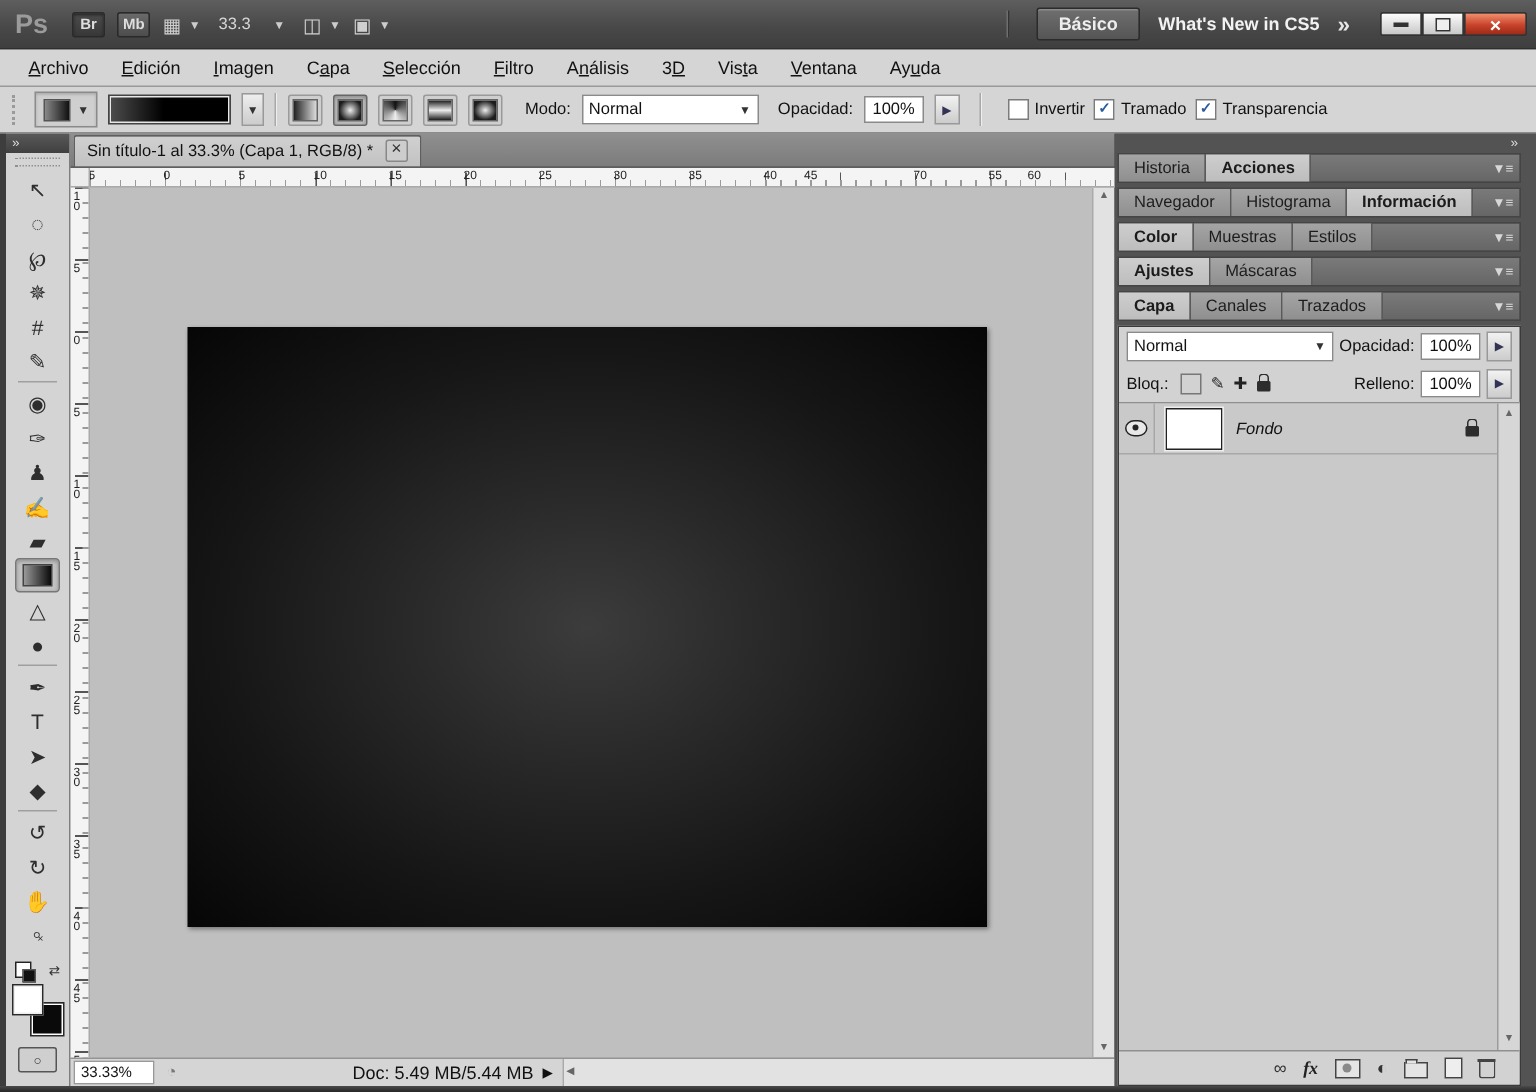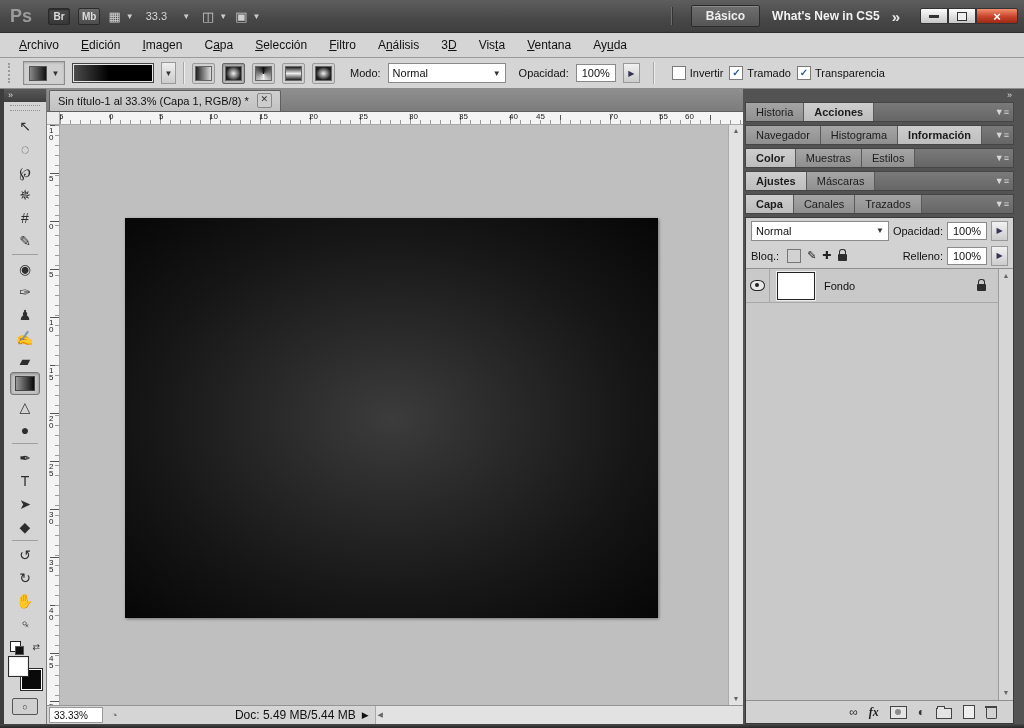--- a/index.html
+++ b/index.html
@@ -170,21 +170,21 @@
   .layer-row{height:33px;display:flex;align-items:center;border-bottom:1px solid #a8a8a8;background:#c9c9c9}
   .layer-row.selected{background:var(--sel-blue)}
   .eye-cell{width:23px;height:100%;border-right:1px solid #a8a8a8;display:flex;align-items:center;justify-content:center}
   .eye-icon{width:13px;height:9px;border:1px solid #222;border-radius:50% / 60%;position:relative;background:#e8e8e8}
   .eye-icon::after{content:"";position:absolute;left:3.5px;top:1.5px;width:4px;height:4px;background:#222;border-radius:50%}
   .thumb{width:38px;height:28px;border:1px solid #222;outline:1px solid #eee;margin:0 9px 0 7px;box-sizing:border-box}
   .thumb.gradient{background:radial-gradient(circle,#484848 0%,#111 70%,#000 100%)}
   .thumb.white{background:#fff}
   .layer-name{font-size:11px;color:#111}
   .layer-row.selected .layer-name{color:#fff;font-weight:bold}
-  .layer-name.italic{}
+  .layer-name.italic{font-style:italic}
   .layer-lock{margin-left:auto;margin-right:12px}
   .lscroll{width:15px;background:#d6d6d6;border-left:1px solid #9c9c9c;display:flex;flex-direction:column;
     align-items:center;justify-content:space-between;padding:2px 0;box-sizing:border-box}
   .layers-footer{height:22px;border-top:1px solid #8f8f8f;background:#d2d2d2;display:flex;align-items:center;
     justify-content:flex-end;gap:11px;padding-right:16px}
   .f-ico{color:#333;font-size:12px;line-height:1;display:flex;align-items:center}
   .fx-text{font-family:"Liberation Serif",serif;font-style:italic;font-weight:bold;font-size:12px;color:#222}
   .mask-ico{width:15px;height:11px;border:1px solid #444;background:#e4e4e4;display:flex;align-items:center;justify-content:center}
   .mask-ico::after{content:"";width:6px;height:6px;border-radius:50%;background:#8a8a8a;display:block}
   .folder-ico{width:14px;height:9px;border:1px solid #444;background:#e4e4e4;position:relative;margin-top:3px}

